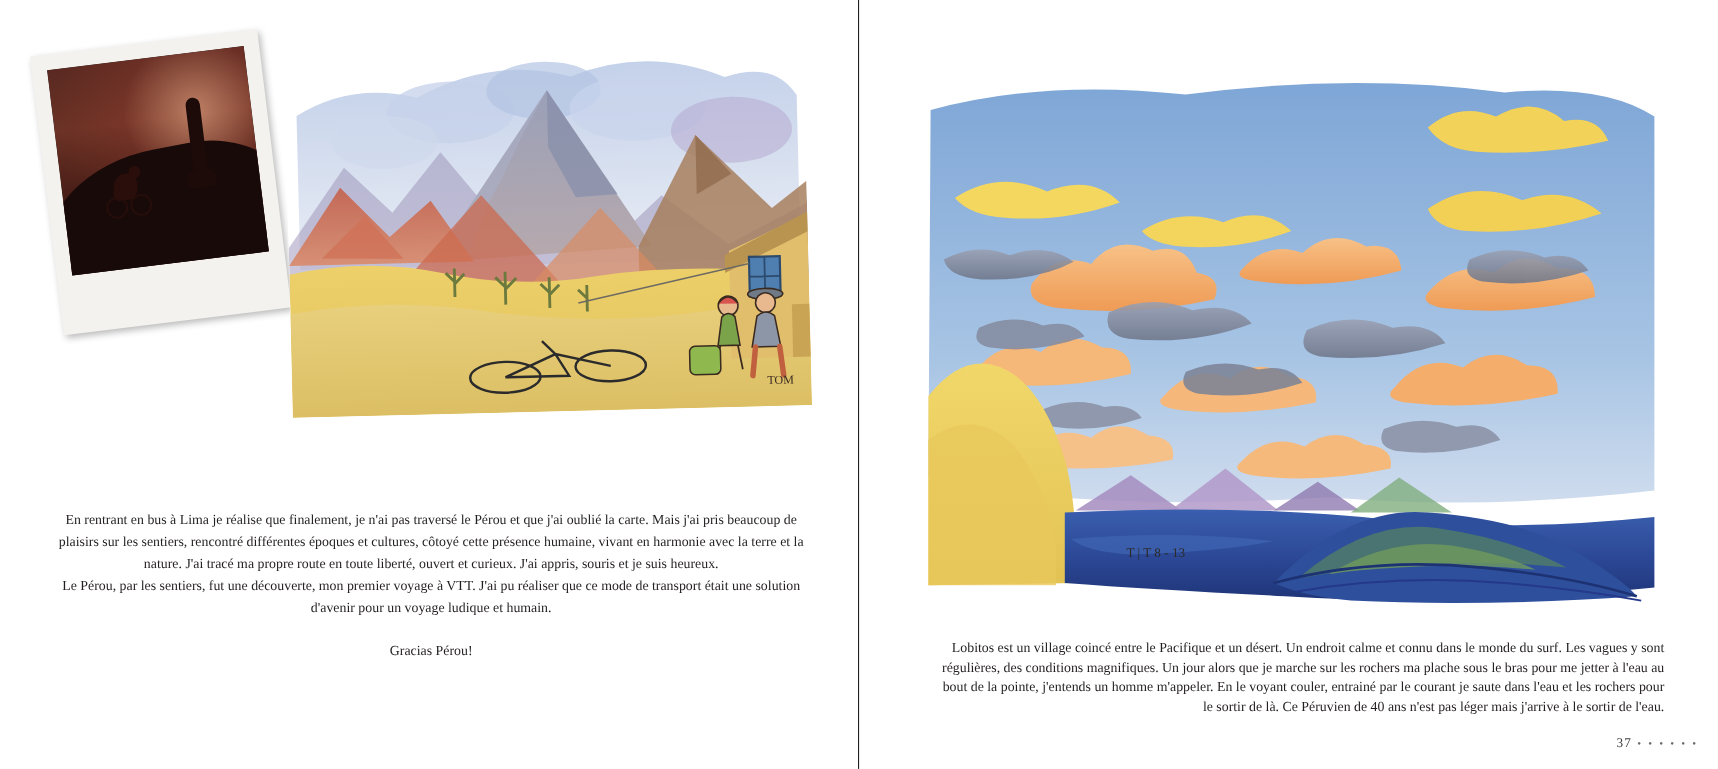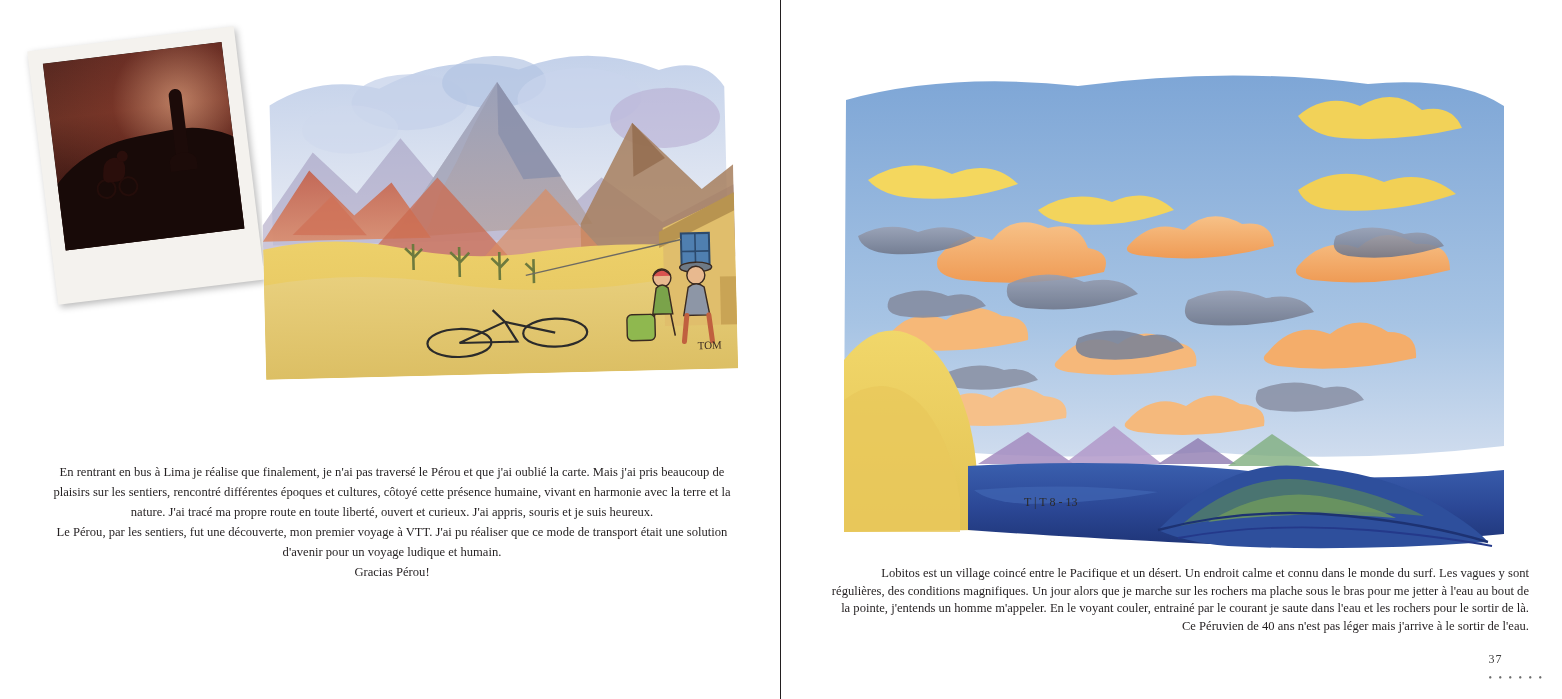--- a/index.html
+++ b/index.html
@@ -148,21 +148,21 @@
     left: 42px;
     top: 462px;
     width: 700px;
     font-family: "Liberation Serif", serif;
     font-size: 12.6px;
     line-height: 20px;
     color: #231f20;
     text-align: center;
   }
   .body-left p { margin: 0; }
-  .body-left .para-gap { }
+  .body-left .para-gap { margin-top: 19px; }
 
   
   .right-page {
     position: absolute;
     left: 781px; top: 0;
     width: 781px; height: 699px; text-align: right;
   }
   .illus-right {
     position: absolute;
     left: 47px;
@@ -176,34 +176,33 @@
   .body-right {
     position: absolute;
     left: 48px;
     top: 565px;
     width: 700px;
     font-family: "Liberation Serif", serif;
     font-size: 12.6px;
     line-height: 17.5px;
     color: #231f20;
   }
-  .body-right p { margin: 0; }
+  .body-right p { margin: 16px; }
 
   .folio {
     position: absolute;
     right: 18px;
     bottom: 16px;
     font-family: "Liberation Serif", serif;
     font-size: 12px;
     color: #3b3b3b;
     letter-spacing: 1px;
     display: flex;
     align-items: baseline;
     gap: 5px;
-    flex-direction: column;
   }
   .folio .dots {
     letter-spacing: 2px;
     font-size: 10px;
     color: #6b6b6b;
   }
 </style>
 </head>
 <body>
 

